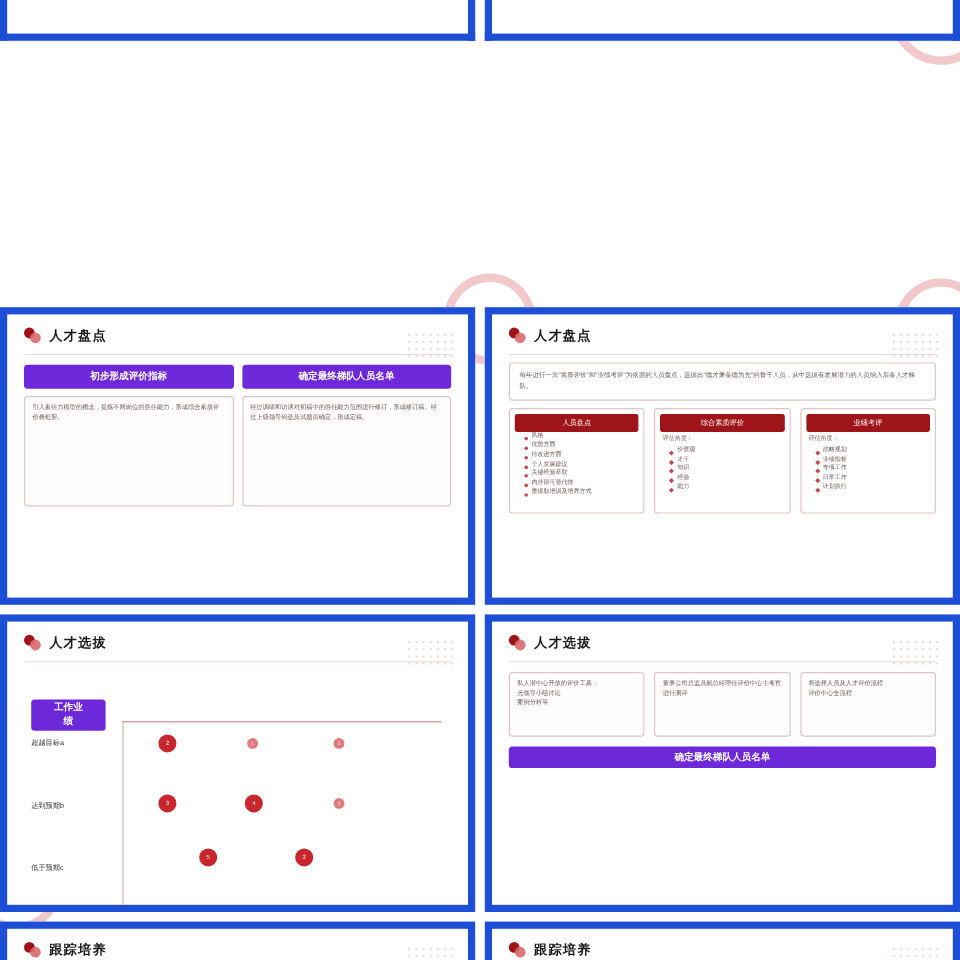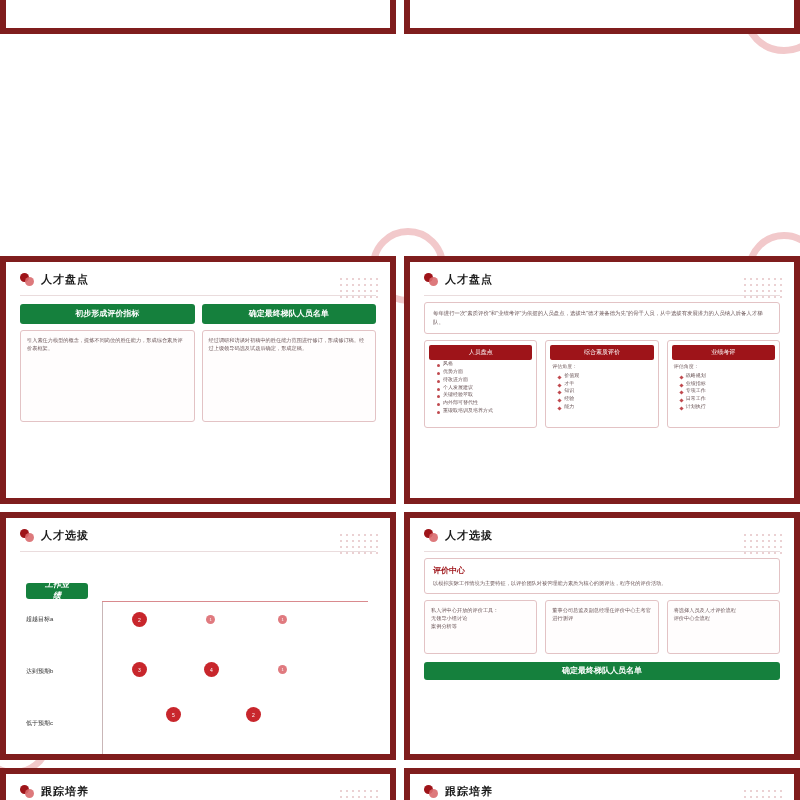--- a/index.html
+++ b/index.html
@@ -15,21 +15,21 @@
     display:grid;
     grid-template-columns:1fr 1fr;
     grid-auto-rows:248px;
     gap:8px 8px;
     padding:0 0;
     box-sizing:border-box;
   }
   .slide{
     position:relative;
     background:#ffffff;
-    border:6px solid #7f1d1d;
+    border:6px solid #1d4ed8;
     box-sizing:border-box;
     overflow:hidden;
   }
   .slide.partial-top{
     border-top:none;
   }
   
   .arc{
     position:absolute;
     border-radius:50%;
@@ -57,21 +57,21 @@
     background-size:6px 6px;
     opacity:.85;
   }
   .rule{
     position:absolute;left:14px;right:14px;top:33px;height:1px;background:#eadcdd;
   }
   .body{position:absolute;left:0;right:0;top:36px;bottom:6px;}
 
   
   .chip{
-    background:#15803d;color:#fff;border-radius:3px;
+    background:#6d28d9;color:#fff;border-radius:3px;
     font-size:7px;text-align:center;display:flex;align-items:center;justify-content:center;
     padding:4px 19px;line-height:1.35;box-sizing:border-box;
   }
   .chip.lg{font-size:8px;font-weight:bold;}
   .card{
     border:1px solid #e3c3c5;border-radius:3px;background:#fffdfd;
     font-size:5.2px;color:#6b5658;line-height:1.55;padding:5px 6px;box-sizing:border-box;
   }
   .tiny{font-size:5px;color:#7a6567;line-height:1.5;}
   .hdrbar{
@@ -210,21 +210,21 @@
     <div class="s-head">
       <span class="logo">
           <i class="a"></i>
           <i class="b"></i>
         </span>
       <span class="s-title">人才选拔</span>
     </div>
     <div class="dots"></div>
     <div class="rule"></div>
     <div class="body s3">
-      <div class="chip lg tagline" style="width:62px;height:16px;font-style:italic;">工作业绩</div>
+      <div class="chip lg tagline" style="width:62px;height:26px;">工作业绩</div>
       <div class="axisY"></div>
 
       <div class="topline"></div>
 
       <div class="ylab" style="top:36px;">超越目标a</div>
       <div class="ylab" style="top:88px;">达到预期b</div>
       <div class="ylab" style="top:140px;">低于预期c</div>
 
       <div class="bub" style="left:126px;top:33px;">2</div>
       <div class="bub sm" style="left:200px;top:36px;">1</div>
@@ -244,24 +244,20 @@
     <div class="s-head">
       <span class="logo">
           <i class="a"></i>
           <i class="b"></i>
         </span>
       <span class="s-title">人才选拔</span>
     </div>
     <div class="dots"></div>
     <div class="rule"></div>
     <div class="body">
-      <div class="s4-box">
-        <h4>评价中心</h4>
-        <p>以模拟实际工作情境为主要特征，以评价团队对被管理能力素质为核心的测评法，程序化的评价活动。</p>
-      </div>
       <div class="s4-cols">
         <div class="card" style="white-space:pre-line;">私人潜中心开放的评价工具：
 无领导小组讨论
 案例分析等</div>
         <div class="card" style="white-space:pre-line;">董事公司总监及副总经理任评价中心主考官进行测评</div>
         <div class="card" style="white-space:pre-line;">将选择人员及人才评价流程
 评价中心全流程</div>
       </div>
       <div class="chip lg s4-btn" style="height:18px;">确定最终梯队人员名单</div>
     </div>

